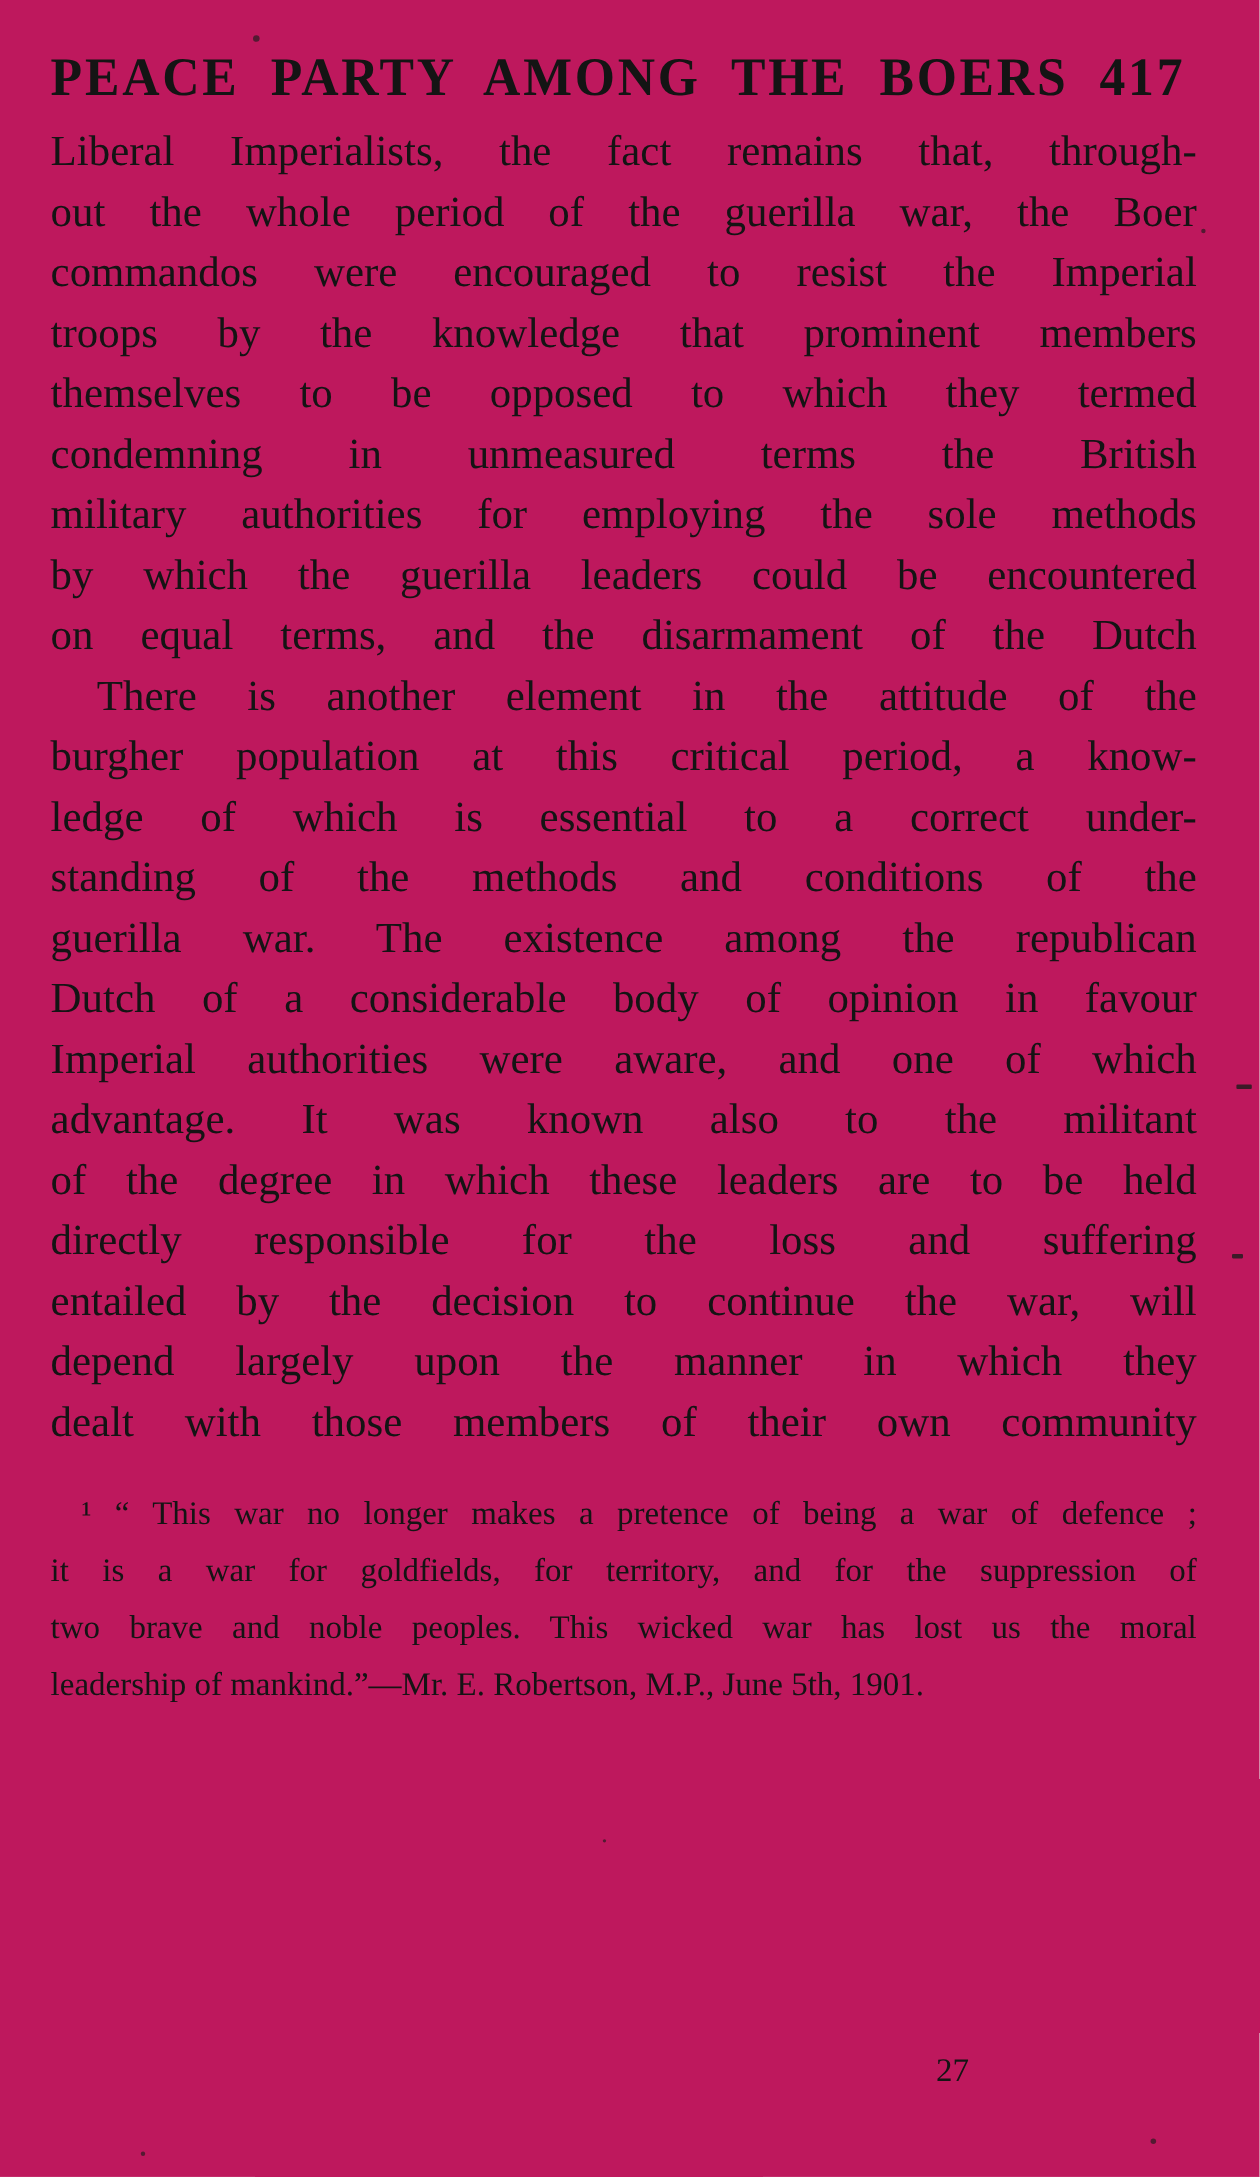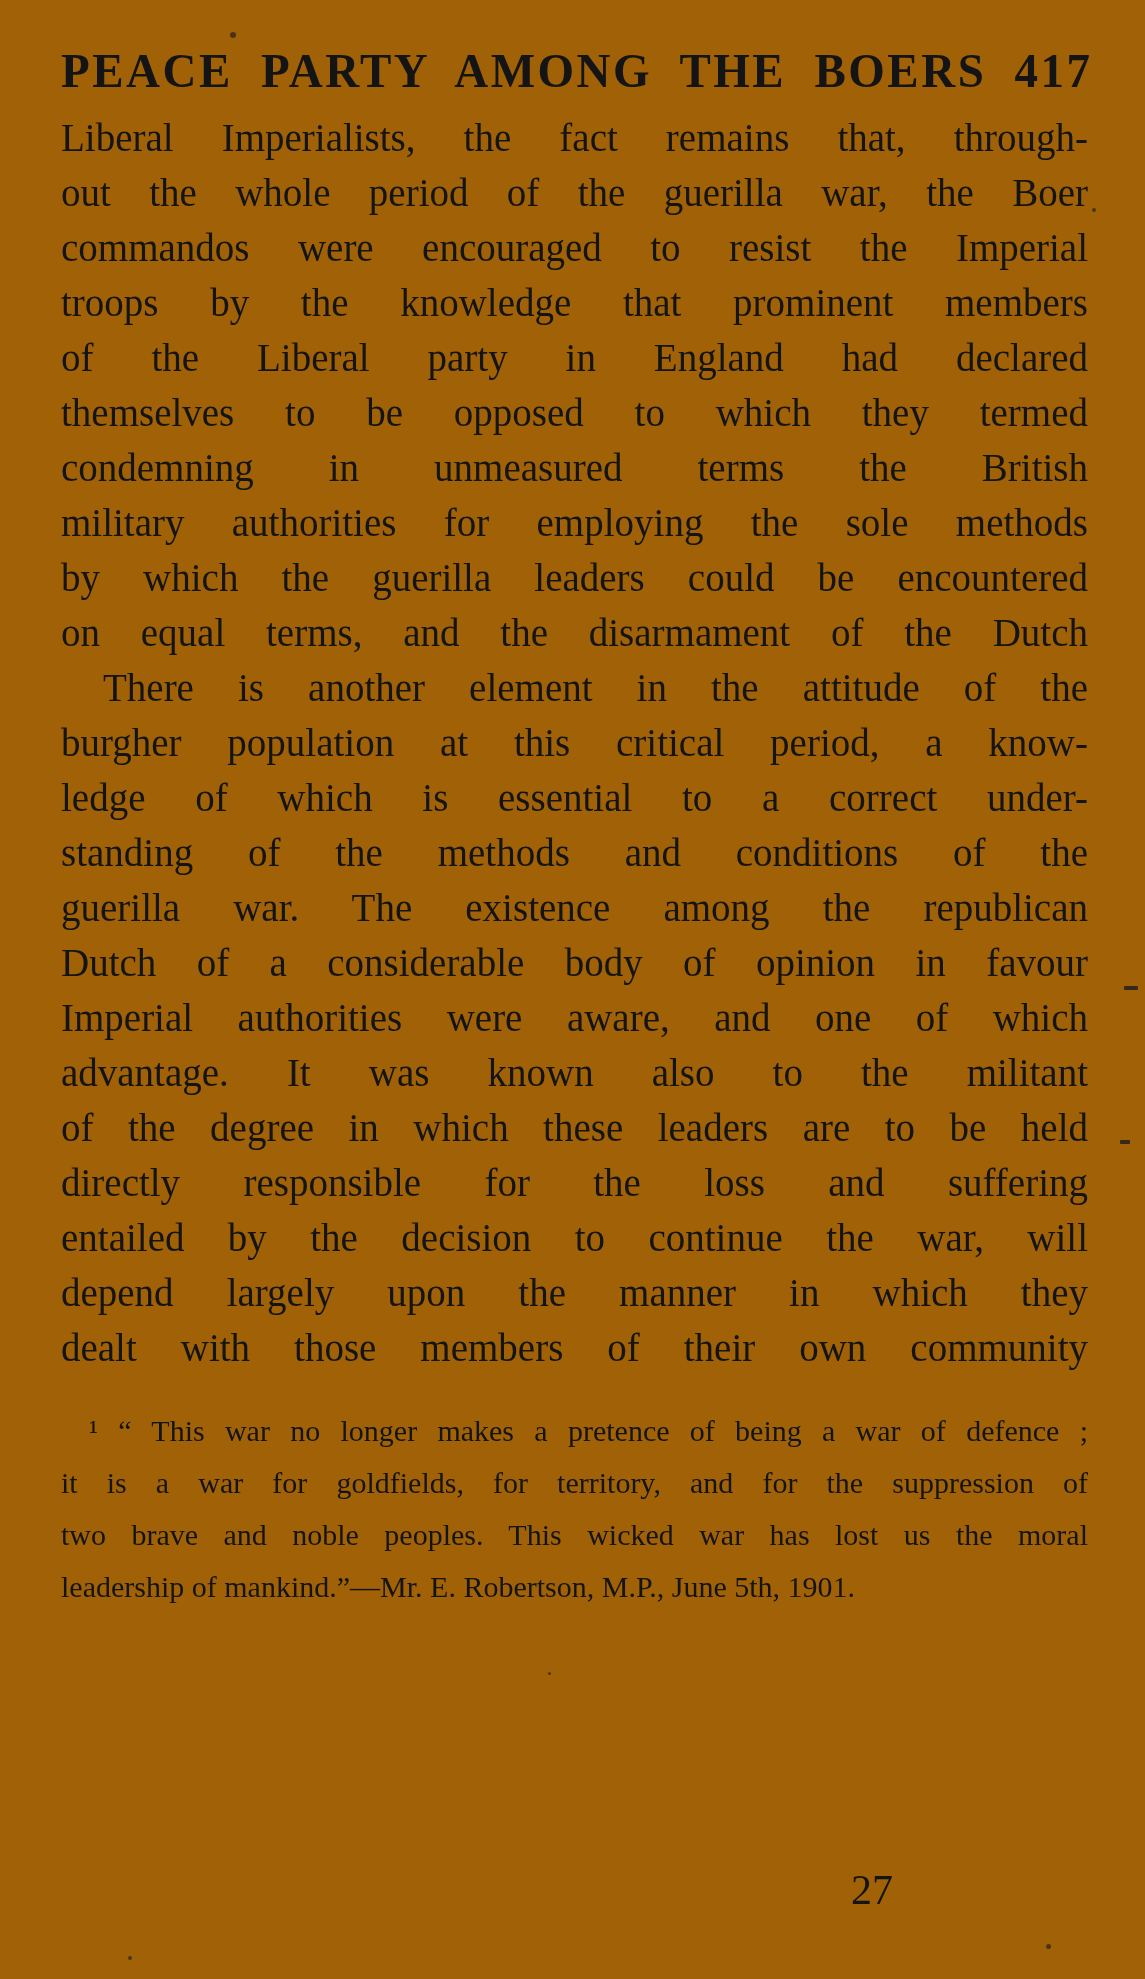--- a/index.html
+++ b/index.html
@@ -5,26 +5,26 @@
   html, body {
     margin: 0;
     padding: 0;
     background: #e8e8e8;
   }
   .page {
     position: relative;
     width: 1145px;
     height: 1979px;
     margin: 0 auto;
-    background: #a16207;
+    background: #be185d;
     color: #141414;
     font-family: "Liberation Serif", "DejaVu Serif", serif;
     overflow: hidden;
     box-sizing: border-box;
-    padding: 44px 57px 0 61px;
+    padding: 44px 57px 0 46px;
   }
   .running-header {
     font-size: 47px;
     font-weight: bold;
     letter-spacing: 2.5px;
     word-spacing: 14px;
     white-space: nowrap;
     margin: 0 0 14px 0;
     line-height: 1.1;
     transform: scaleY(1.05);
@@ -50,22 +50,22 @@
   .footnote {
     margin-top: 30px;
     font-size: 30px;
     line-height: 52px;
   }
   .footnote .line { height: 52px; }
   .footnote .line.indent { text-indent: 28px; }
   .page-number {
     position: absolute;
     top: 1866px;
-    right: 252px;
-    font-size: 42px;
+    right: 264px;
+    font-size: 30px;
   }
   .speck {
     position: absolute;
     background: #1c1c1c;
     border-radius: 50%;
     opacity: 0.65;
   }
   .dash-speck {
     position: absolute;
     background: #1c1c1c;
@@ -79,21 +79,20 @@
 <div class="page">
 
   <h1 class="running-header">PEACE PARTY AMONG THE BOERS 417</h1>
 
   <div class="body-text">
     <div class="paragraph">
         <div class="line">Liberal Imperialists, the fact remains that, through-</div>
         <div class="line">out the whole period of the guerilla war, the Boer</div>
         <div class="line">commandos were encouraged to resist the Imperial</div>
         <div class="line">troops by the knowledge that prominent members</div>
-        <div class="line">of the Liberal party in England had declared</div>
         <div class="line">themselves to be opposed to which they termed</div>
         <div class="line">condemning in unmeasured terms the British</div>
         <div class="line">military authorities for employing the sole methods</div>
         <div class="line">by which the guerilla leaders could be encountered</div>
         <div class="line">on equal terms, and the disarmament of the Dutch</div>
       </div>
     <div class="paragraph">
         <div class="line indent">There is another element in the attitude of the</div>
         <div class="line">burgher population at this critical period, a know-</div>
         <div class="line">ledge of which is essential to a correct under-</div>

